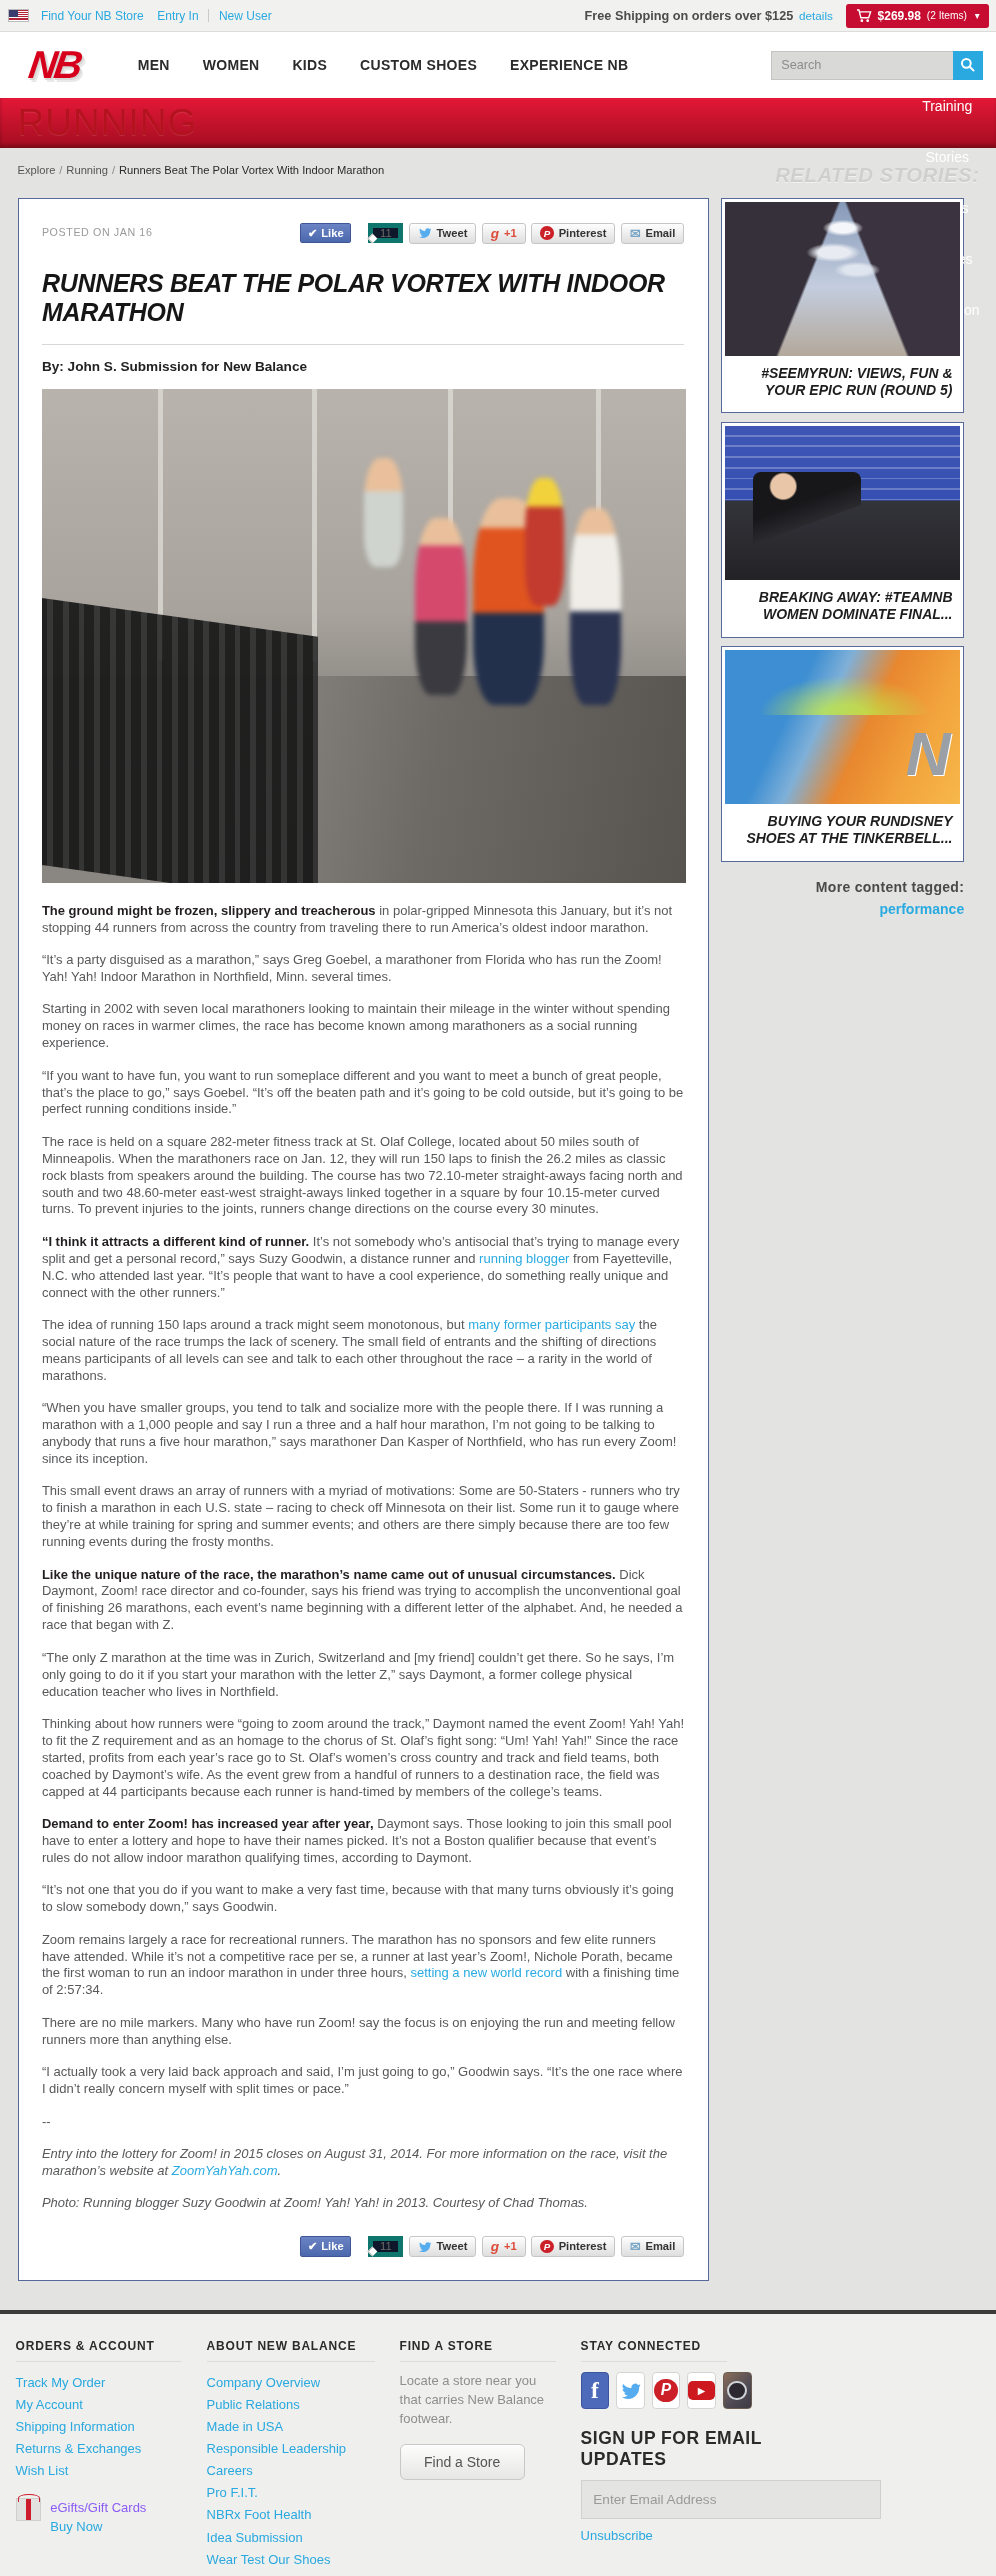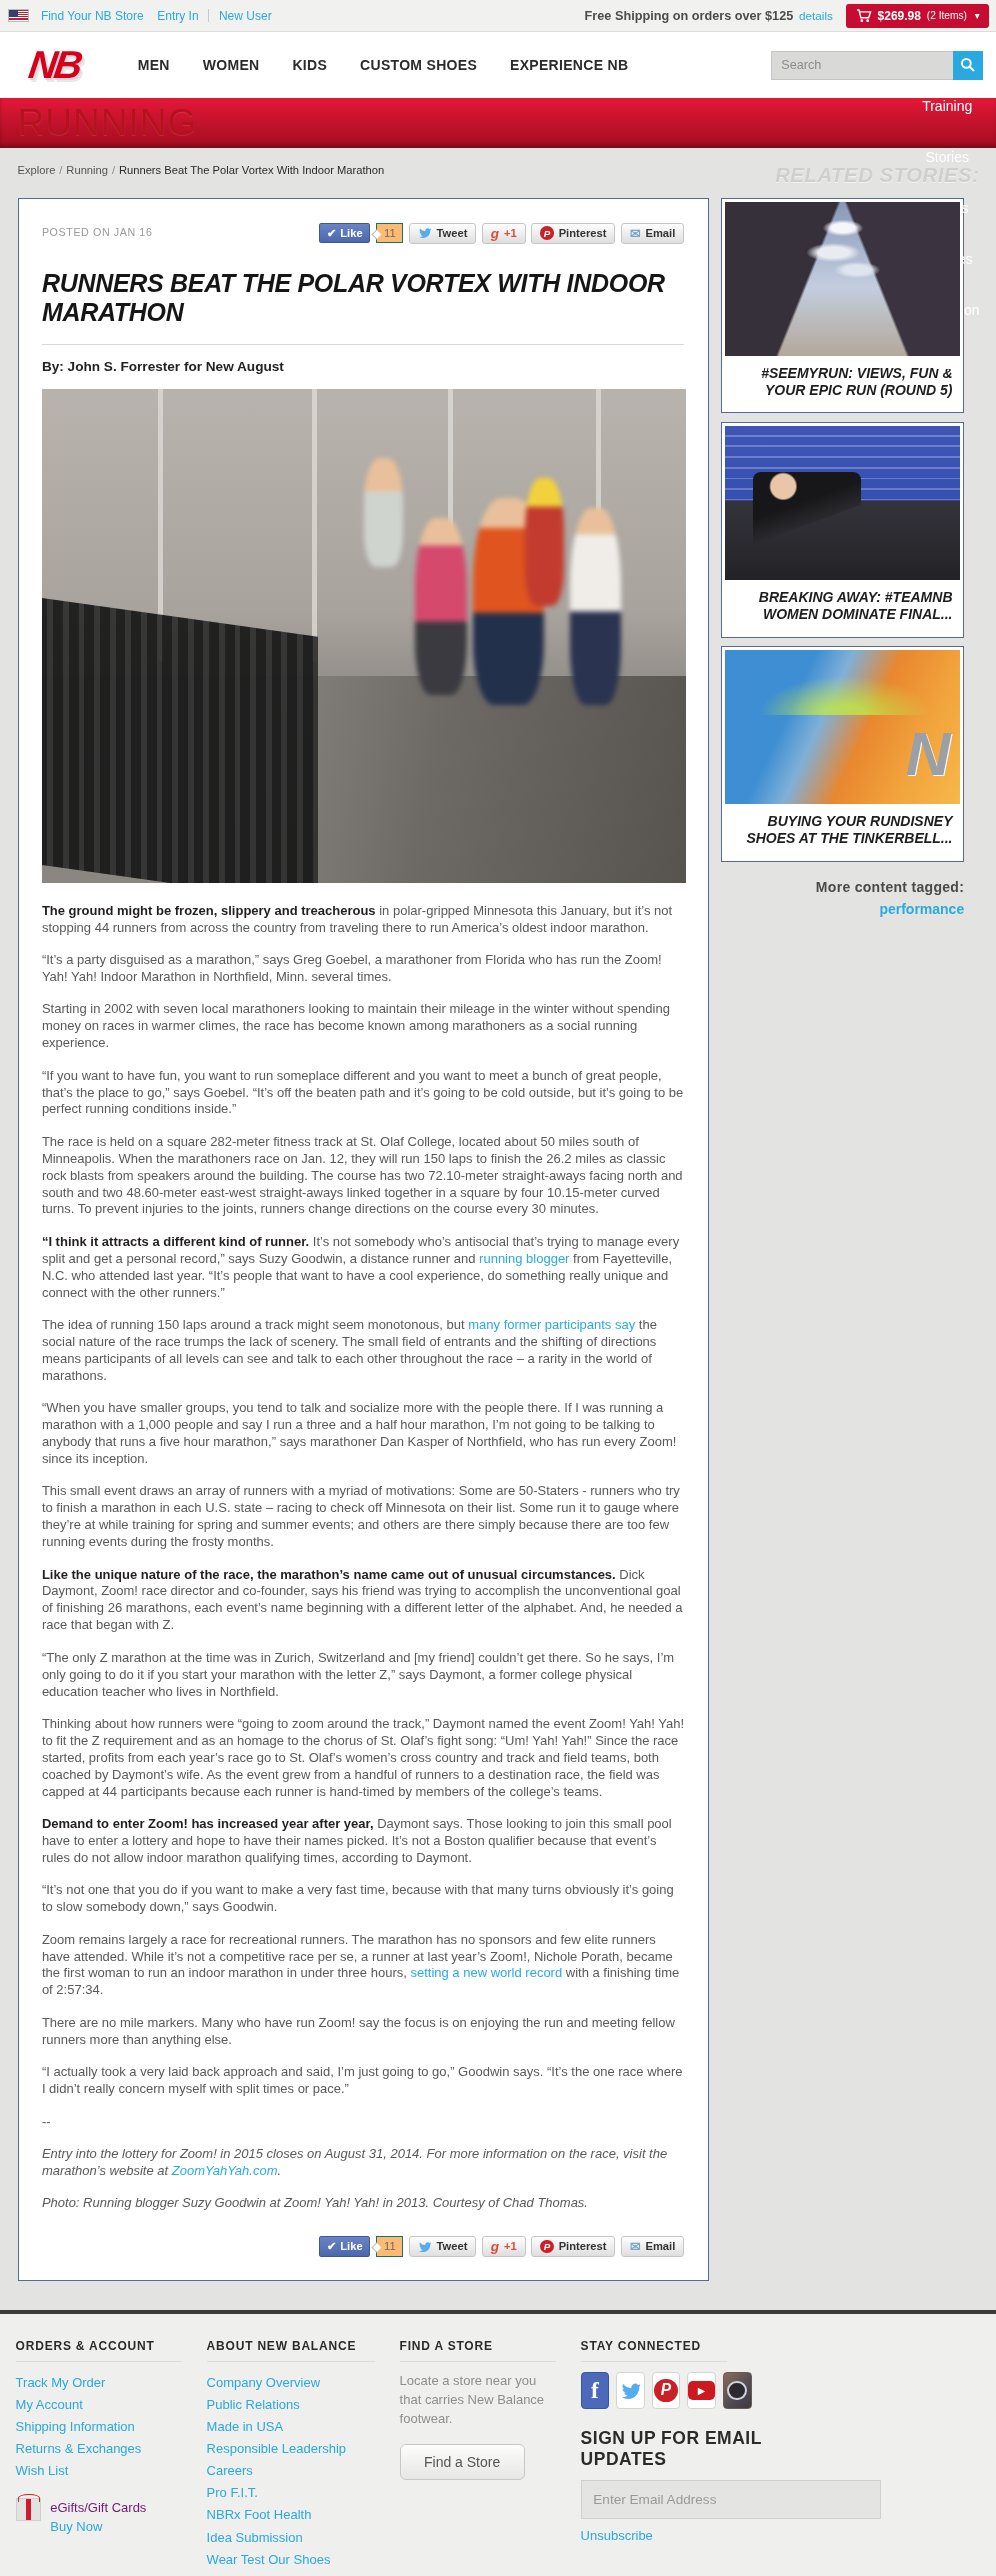--- a/index.html
+++ b/index.html
@@ -48,21 +48,21 @@
   .related-heading { margin-left:auto; font-style:italic; font-weight:900; font-size:20.4px; color:#cfcfcd; letter-spacing:0.5px; text-shadow:0 1px 0 #f2f2f0; }
 
   
   .content { display:flex; gap:12.7px; padding:1.9px 17.5px 29px; align-items:flex-start; }
   .article-card { width:691px; background:#fff; border:1.9px solid #56699b; padding:23.4px 23.4px 17.5px; }
 
   .posted-row { display:flex; align-items:flex-start; }
   .posted { color:#9a9a98; font-size:10.7px; letter-spacing:0.6px; padding-top:3.9px; }
   .share-row { margin-left:auto; display:flex; align-items:center; gap:5.8px; }
   .btn-like { background:linear-gradient(#6a83c4,#4c68ad); color:#fff; font-size:11.2px; font-weight:bold; border:1px solid #3f5795; border-radius:1.9px; height:20.4px; display:flex; align-items:center; padding:0 6.8px; gap:3.9px; cursor:pointer; }
-  .like-count { position:relative; height:20.4px; border:1px solid #0f766e; background:#fdba74; color:#6a6a68; font-size:11.2px; display:flex; align-items:center; padding:0 6.8px; margin-left:0; cursor:pointer; }
+  .like-count { position:relative; height:20.4px; border:5px solid #0f766e; background:#0f172a; color:#6a6a68; font-size:11.2px; display:flex; align-items:center; padding:0 6.8px; margin-left:11px; cursor:pointer; }
   .like-count::before { content:""; position:absolute; left:-3.9px; top:6.8px; width:5.8px; height:5.8px; background:#fff; border-left:1px solid #bcbcba; border-bottom:1px solid #bcbcba; transform:rotate(45deg); }
   .btn-soc { background:linear-gradient(#fefefe,#dedede); border:1px solid #c6c6c4; border-radius:2.9px; height:21.4px; display:flex; align-items:center; gap:4.9px; padding:0 7.8px; font-size:11.2px; font-weight:bold; color:#333; cursor:pointer; }
   .gplus-g { color:#dd4b39; font-weight:bold; font-size:13.6px; font-style:italic; }
   .gplus-p { color:#dd4b39; font-weight:bold; }
   .p-badge { width:13.6px; height:13.6px; border-radius:50%; background:#cb2027; color:#fff; font-weight:bold; font-size:9.7px; display:flex; align-items:center; justify-content:center; font-style:italic; }
   .env { color:#7aa7c7; font-size:12.7px; }
 
   .article-title { margin-top:25px; font-style:italic; font-weight:900; font-size:25px; line-height:1.15; color:#161616; letter-spacing:-0.3px; }
   .title-divider { border:none; border-top:1px solid #d8d8d6; margin:17.5px 0 13.6px; }
   .byline { font-weight:bold; font-size:13.6px; color:#222; margin-bottom:15.6px; }
@@ -108,21 +108,21 @@
   .footer-cols { display:grid; grid-template-columns:191px 193px 181px 171px 1fr; padding:25px 15.6px 33px; }
   .fcol-head { font-size:12px; font-weight:bold; letter-spacing:0.8px; color:#2b2b2b; padding-bottom:7.8px; border-bottom:1px solid #dcdcda; margin-bottom:9.7px; margin-right:25px; }
   .fcol a.flink { display:block; color:#29a9e0; text-decoration:none; font-size:13px; line-height:1.7; }
   .contact-head { display:inline-block; margin-top:21.4px; font-size:18.5px; font-weight:bold; color:#2b2b2b; text-decoration:underline; cursor:pointer; }
   .hours div { color:#a3a3a1; font-size:12.7px; line-height:1.5; margin-top:1.9px; }
   .hours { margin-top:7.8px; }
   .gift-row { display:flex; gap:9.7px; margin-top:15.6px; align-items:flex-start; }
   .gift-icon { width:25px; height:23.4px; background:#e2e2e0; border:1px solid #cfcfcd; position:relative; }
   .gift-icon::before { content:""; position:absolute; left:9.7px; top:0; bottom:0; width:4.9px; background:#cb1b2c; }
   .gift-icon::after { content:""; position:absolute; left:1.9px; top:-4.9px; width:19.5px; height:6.8px; border:1.9px solid #cb1b2c; border-radius:50% 50% 0 0; border-bottom:none; }
-  .gift-label { font-size:13px; color:#701a75; }
+  .gift-label { font-size:13px; color:#8b5cf6; }
   .gift-buy { display:block; color:#29a9e0; text-decoration:none; font-size:13px; margin-top:2.9px; }
   .fstore-text { color:#8e8e8c; font-size:13px; line-height:1.45; width:156px; }
   .fstore-btn { margin-top:15.6px; background:linear-gradient(#fdfdfd,#e6e6e4); border:1px solid #c8c8c6; border-radius:5.8px; padding:8.8px 23.4px; font-size:14px; color:#555; cursor:pointer; }
   .soc-row { display:flex; gap:6.8px; }
   .soc { width:37px; height:37px; border-radius:3.9px; display:flex; align-items:center; justify-content:center; cursor:pointer; border:1px solid #d4d4d2; background:#fff; }
   .soc-fb { background:#4c69ba; border-color:#3b559e; color:#fff; font-weight:bold; font-size:23.4px; font-family:"Liberation Serif",serif; }
   .soc-pin .p-badge { width:23.4px; height:23.4px; font-size:15.6px; }
   .soc-yt .yt-box { background:#cc181e; border-radius:4.9px; width:27px; height:19.5px; display:flex; align-items:center; justify-content:center; color:#fff; font-size:9.7px; }
   .soc-ig { background:linear-gradient(135deg,#8a6d5a,#4e4a54 60%,#3d3a42); border-color:#6a5c50; position:relative; }
   .soc-ig::after { content:""; width:15.6px; height:15.6px; border-radius:50%; border:2.9px solid #cfd4d8; background:#2c2a30; }
@@ -224,21 +224,21 @@
           </button>
         <button class="btn-soc">
             <span class="env">✉</span>
             <span>Email</span>
           </button>
       </div>
     </div>
 
     <h1 class="article-title">RUNNERS BEAT THE POLAR VORTEX WITH INDOOR MARATHON</h1>
     <hr class="title-divider">
-    <div class="byline">By: John S. Forrester for New August</div>
+    <div class="byline">By: John S. Submission for New Balance</div>
 
     <div class="photo">
       <div class="col" style="left:18%"></div>
       <div class="col" style="left:42%"></div>
       <div class="col" style="left:63%"></div>
       <div class="col" style="left:86%"></div>
       <div class="floor"></div>
       <div class="blur-layer">
         <div class="fig" style="left:67%;top:22%;width:11%;height:42%;background:linear-gradient(#e9c09b 14%,#e0541f 15% 55%,#23304c 56% 100%)"></div>
         <div class="fig" style="left:82%;top:24%;width:8%;height:40%;background:linear-gradient(#e9c09b 13%,#f0ede8 14% 52%,#2a3350 53%)"></div>

